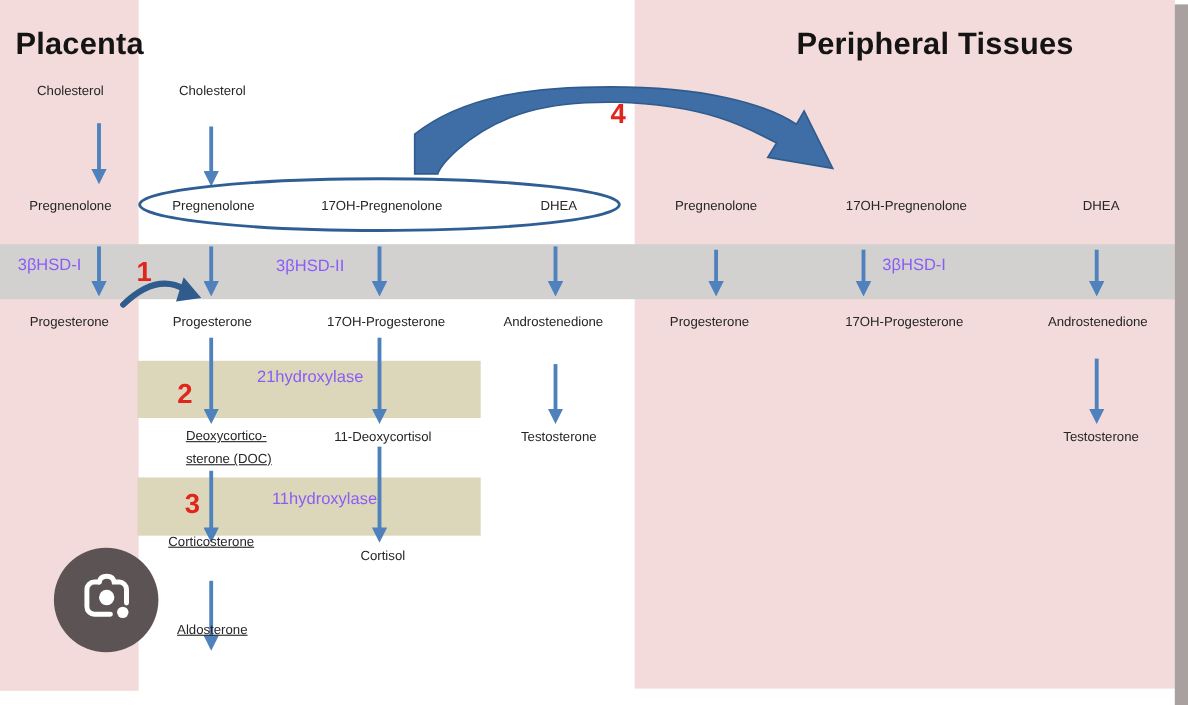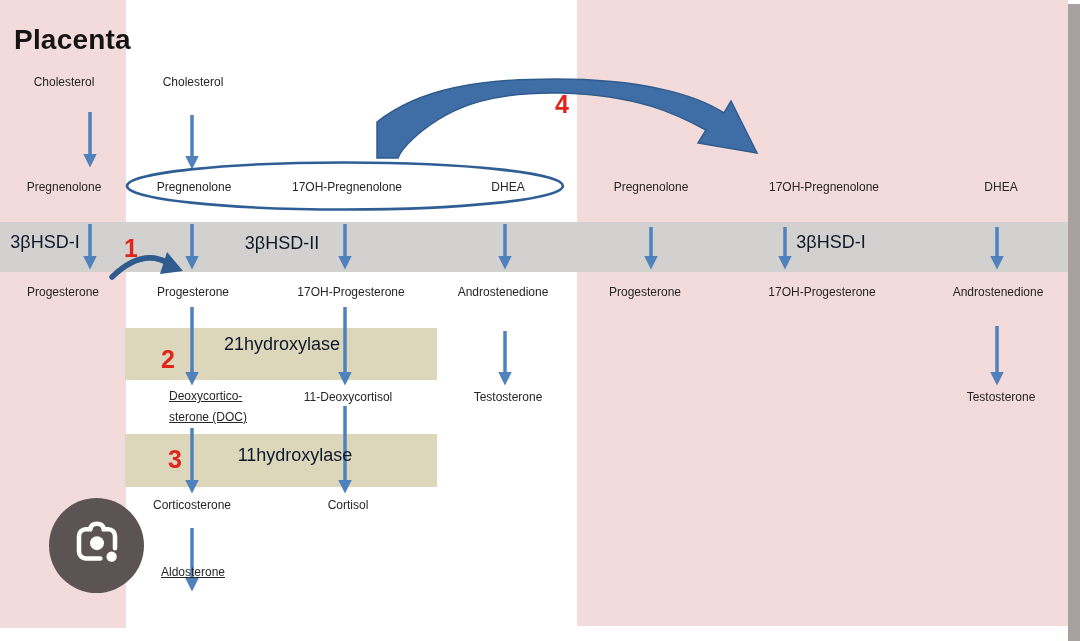--- a/index.html
+++ b/index.html
@@ -15,21 +15,21 @@
   .edge{background:#a9a0a0;}
   .hdr{
     position:absolute;font-weight:bold;font-size:28px;color:#141414;
     white-space:nowrap;letter-spacing:.2px;
   }
   .node{
     position:absolute;font-size:12px;color:#262626;white-space:nowrap;
     transform:translateX(-50%);line-height:21px;
   }
   .enzyme{
-    position:absolute;font-size:18px;color:#0f172a;white-space:nowrap;
+    position:absolute;font-size:15px;color:#8b5cf6;white-space:nowrap;
     transform:translateX(-50%);
   }
   .stepnum{
     position:absolute;font-size:25px;font-weight:600;color:#e1251d;
     transform:translate(-50%,-50%);
   }
   #arrow-layer{position:absolute;left:0;top:0;}
   .lens-btn{
     position:absolute;left:49px;top:498px;width:95px;height:95px;
     border-radius:50%;background:#5c5454;display:flex;
@@ -79,20 +79,21 @@
     <path d="M112,277 Q142,248 168,263" fill="none" stroke="#2f5b8d" stroke-width="5.5" stroke-linecap="round"></path>
     <polygon points="167,252 183,271 160,274" fill="#2f5b8d"></polygon>
 
     <path d="M377,122 C420,88 480,79 555,79 C640,79 695,94 724,113
              L731,101 L757,153 L698,143 L706,130
              C678,115 640,95 560,93 C500,92 455,102 416,136
              C406,145 400,152 398,158 L377,158 Z" fill="#3f6ea6" stroke="#2f5b8d" stroke-width="1.5"></path>
   </svg>
 
   <div class="hdr" style="left:14px;top:24px;">Placenta</div>
+  <div class="hdr" style="left:724px;top:24px;">Peripheral  Tissues</div>
 
   <div class="node" style="left:64px;top:72px;">Cholesterol</div>
   <div class="node" style="left:64px;top:177px;">Pregnenolone</div>
   <div class="enzyme" style="left:45px;top:232px;">3βHSD-I</div>
   <div class="node" style="left:63px;top:282px;">Progesterone</div>
 
   <div class="node" style="left:193px;top:72px;">Cholesterol</div>
   <div class="node" style="left:194px;top:177px;">Pregnenolone</div>
   <div class="node" style="left:347px;top:177px;">17OH-Pregnenolone</div>
   <div class="node" style="left:508px;top:177px;">DHEA</div>
@@ -101,21 +102,21 @@
   <div class="node" style="left:351px;top:282px;">17OH-Progesterone</div>
   <div class="node" style="left:503px;top:282px;">Androstenedione</div>
   <div class="enzyme" style="left:282px;top:334px;">21hydroxylase</div>
   <div class="node" style="left:208px;top:386px;text-decoration:underline;">
     <div>Deoxycortico-</div>
     <div>sterone (DOC)</div>
   </div>
   <div class="node" style="left:348px;top:387px;">11-Deoxycortisol</div>
   <div class="node" style="left:508px;top:387px;">Testosterone</div>
   <div class="enzyme" style="left:295px;top:445px;">11hydroxylase</div>
-  <div class="node" style="left:192px;top:495px;">Corticosterone</div>
+  <div class="node" style="left:192px;top:482px;text-decoration:underline;">Corticosterone</div>
   <div class="node" style="left:348px;top:495px;">Cortisol</div>
   <div class="node" style="left:193px;top:562px;text-decoration:underline;">Aldosterone</div>
 
   <div class="node" style="left:651px;top:177px;">Pregnenolone</div>
   <div class="node" style="left:824px;top:177px;">17OH-Pregnenolone</div>
   <div class="node" style="left:1001px;top:177px;">DHEA</div>
   <div class="enzyme" style="left:831px;top:232px;">3βHSD-I</div>
   <div class="node" style="left:645px;top:282px;">Progesterone</div>
   <div class="node" style="left:822px;top:282px;">17OH-Progesterone</div>
   <div class="node" style="left:998px;top:282px;">Androstenedione</div>

